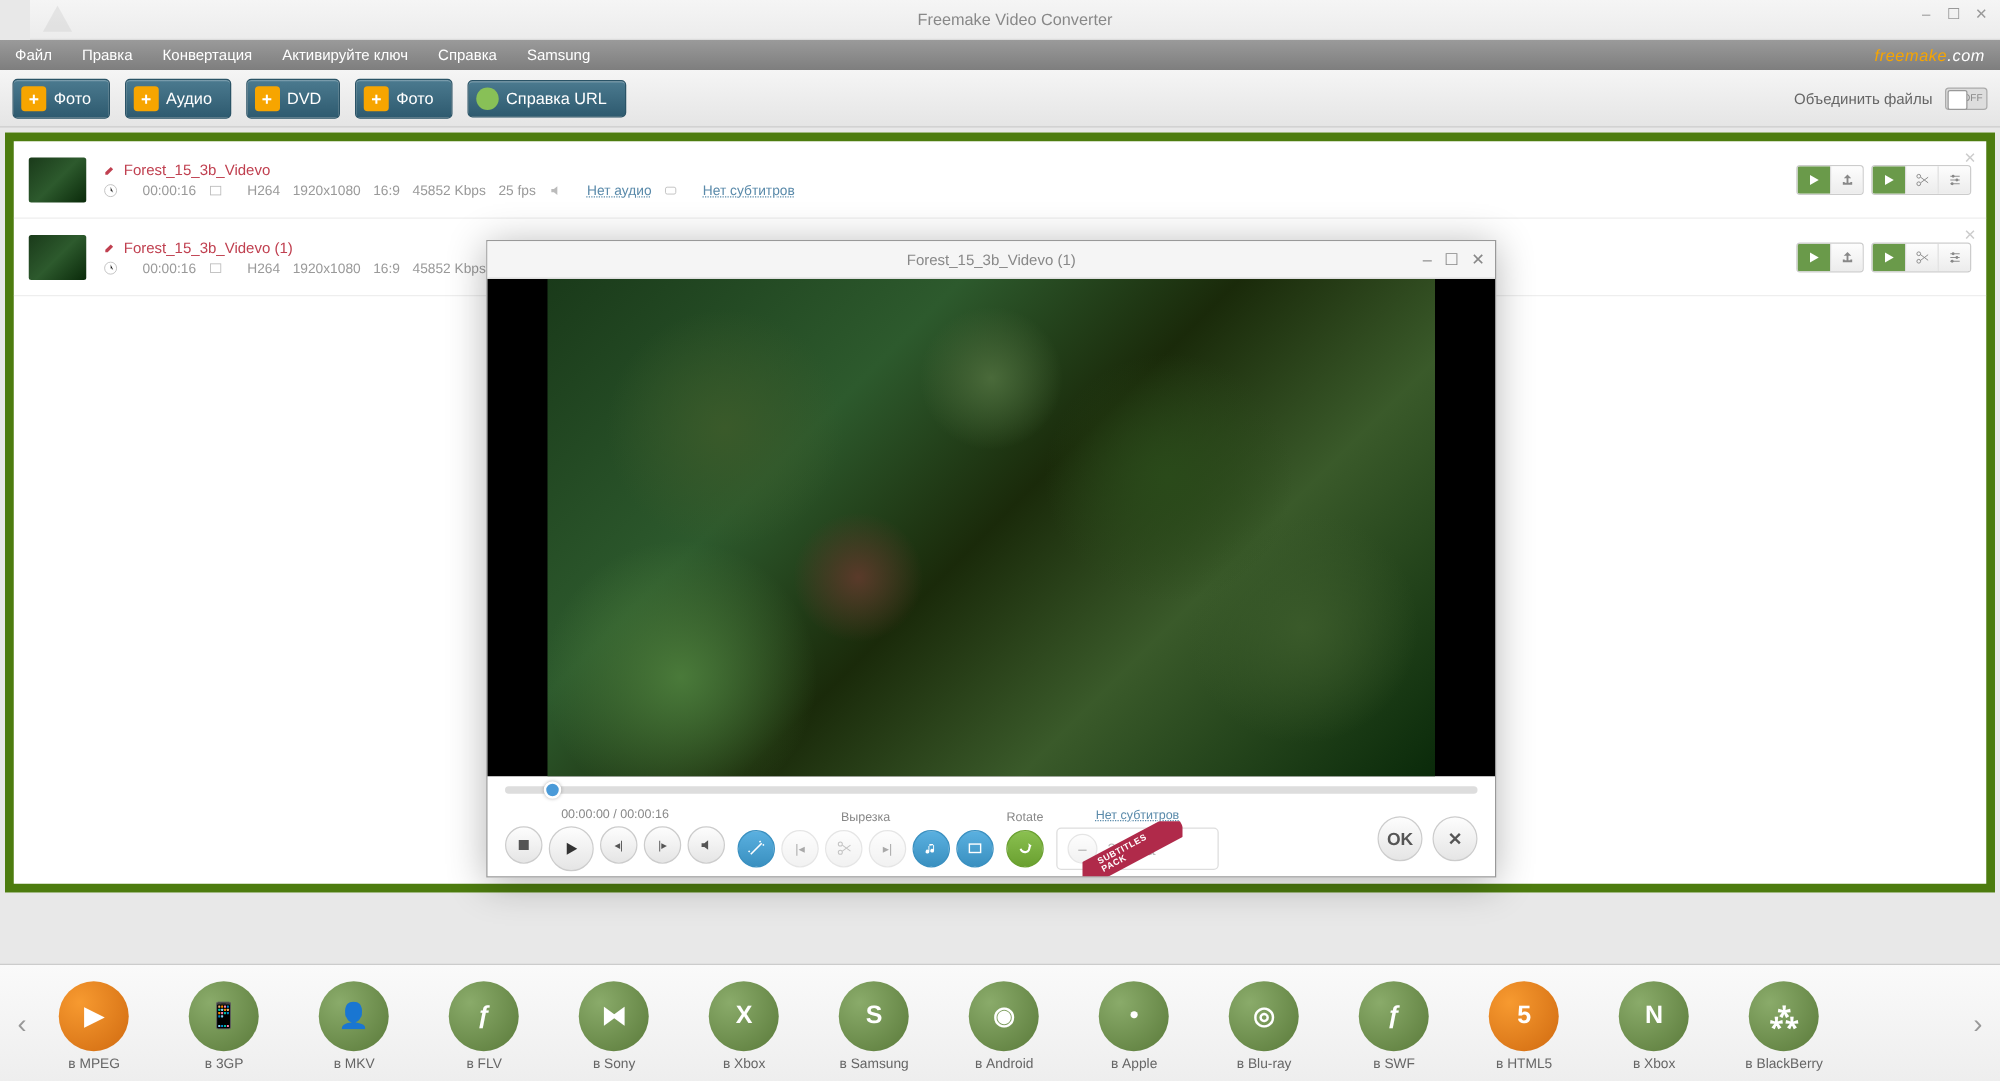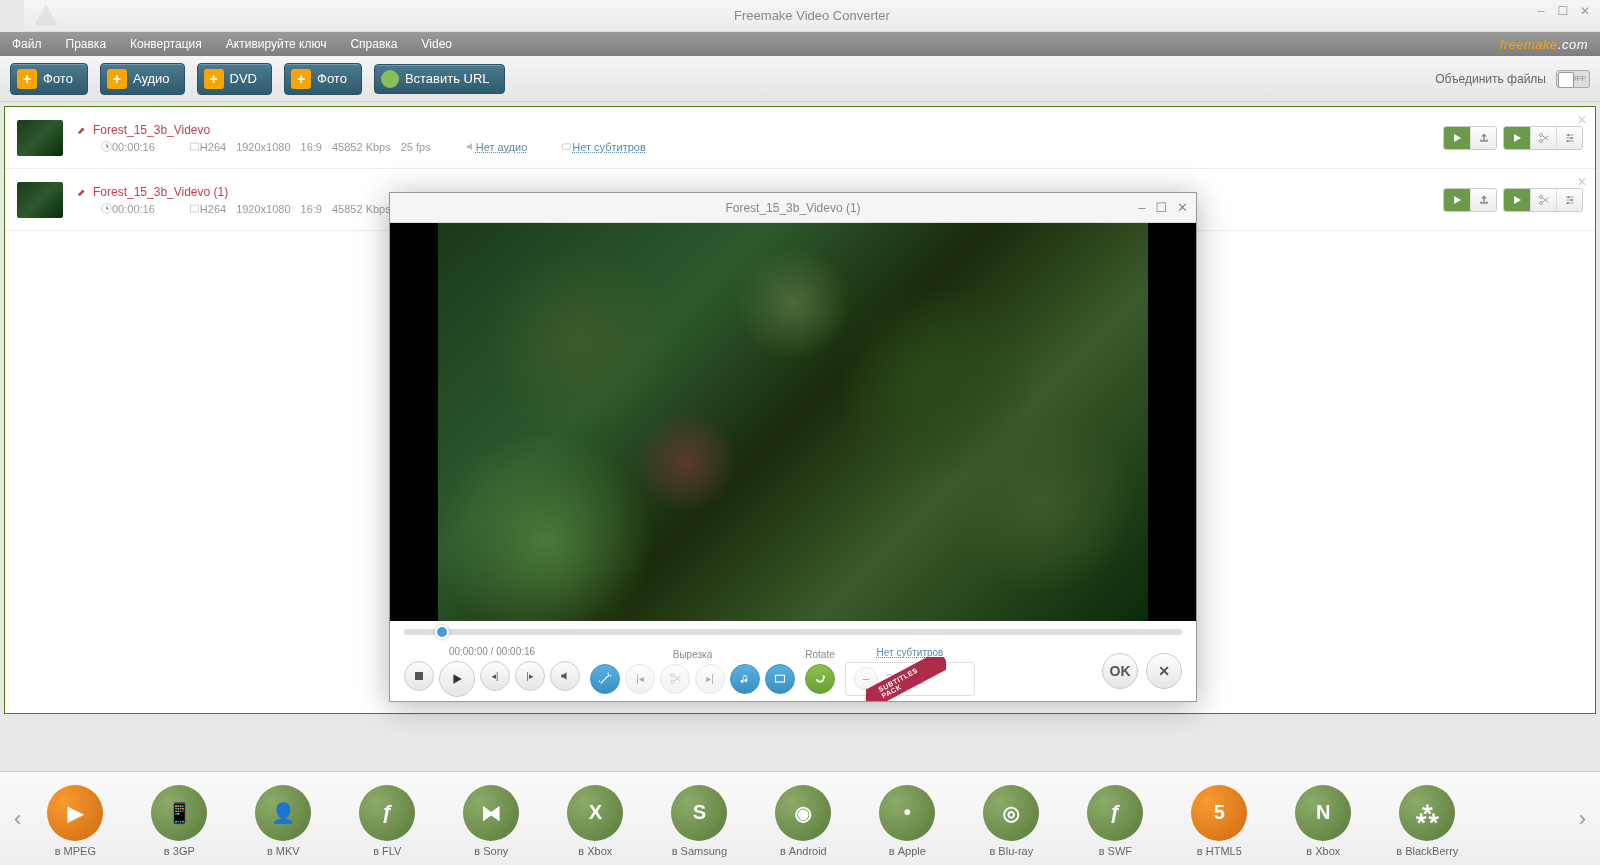--- a/index.html
+++ b/index.html
@@ -21,28 +21,28 @@
 
 .toolbar { height:46px; background:linear-gradient(#f5f5f5,#e5e5e5); border-bottom:1px solid #ccc; display:flex; align-items:center; padding:0 10px; gap:12px;}
 .tbtn { display:flex; align-items:center; gap:6px; background:linear-gradient(#4b7a8f,#2e5a6f); color:#fff; border:1px solid #2a5366; border-radius:4px; padding:5px 14px 5px 6px; font-size:13px; cursor:pointer; box-shadow:inset 0 1px 0 rgba(255,255,255,.25);}
 .tbtn .plus { width:20px; height:20px; background:#f7a500; border-radius:3px; display:flex; align-items:center; justify-content:center; color:#fff; font-weight:bold; font-size:14px;}
 .tbtn .globe { width:18px; height:18px; background:#88c057; border-radius:50%; position:relative;}
 .toolbar .join { margin-left:auto; display:flex; align-items:center; gap:10px; color:#666; font-size:12px;}
 .switch { width:34px; height:18px; background:#ddd; border:1px solid #aaa; border-radius:3px; position:relative; font-size:8px; color:#888; display:flex; align-items:center; justify-content:flex-end; padding-right:3px;}
 .switch::before { content:""; position:absolute; left:1px; top:1px; width:14px; height:14px; background:#fff; border:1px solid #999; border-radius:2px;}
 
 
-.filelist { background:#fff; border:1px solid #4d7c0f; margin:4px; height:608px; overflow:hidden;}
+.filelist { background:#fff; border:7px solid #4d7c0f; margin:4px; height:608px; overflow:hidden;}
 .filerow { display:flex; align-items:center; padding:8px 12px; border-bottom:1px solid #eee; position:relative; height:62px;}
 .thumb { width:46px; height:36px; background:linear-gradient(135deg,#1a3a1a,#2d5a2d,#0a2a0a); border-radius:2px; margin-right:14px;}
 .fileinfo { flex:1;}
 .ftitle { color:#c04050; font-size:12px; margin-bottom:4px; display:flex; align-items:center; gap:6px;}
 .ftitle svg {width:10px;height:10px;}
 .fmeta { color:#999; font-size:11px; display:flex; align-items:center; gap:10px;}
-.fmeta .meta-item{display:flex;align-items:center;gap:0;margin-left:24px;}
+.fmeta .meta-item{display:flex;align-items:center;gap:20px;}
 .fmeta .link { color:#5a8aaa; text-decoration:underline dotted; cursor:pointer;}
 .rowactions { display:flex; gap:6px;}
 .rabtngrp{display:flex;border:1px solid #ccc;border-radius:3px;overflow:hidden;}
 .rabtn { width:26px; height:22px; background:linear-gradient(#fdfdfd,#ececec); display:flex; align-items:center; justify-content:center; cursor:pointer;border-left:1px solid #ddd;}
 .rabtn:first-child{border-left:none;}
 .rabtn.green { background:#6a9a4a; color:#fff;}
 .rowclose { position:absolute; right:6px; top:6px; color:#ccc; font-size:12px; cursor:pointer;width:14px;height:14px;border-radius:50%;display:flex;align-items:center;justify-content:center;}
 
 
 .formats { position:absolute; bottom:0; left:0; right:0; height:94px; background:linear-gradient(#fafafa,#eee); border-top:1px solid #ccc; display:flex; align-items:center; padding:0 8px;}
@@ -103,21 +103,21 @@
     <span>✕</span>
   </div>
 </div>
 
 <div class="menubar">
   <span class="mitem">Файл</span>
   <span class="mitem">Правка</span>
   <span class="mitem">Конвертация</span>
   <span class="mitem">Активируйте ключ</span>
   <span class="mitem">Справка</span>
-  <span class="mitem">Video</span>
+  <span class="mitem">Samsung</span>
   <span class="brand"><span>freemake</span><span class="w">.com</span></span>
 </div>
 
 <div class="toolbar">
   <div class="tbtn">
       <span class="plus">+</span>
       <span>Фото</span>
     </div>
   <div class="tbtn">
       <span class="plus">+</span>
@@ -126,21 +126,21 @@
   <div class="tbtn">
       <span class="plus">+</span>
       <span>DVD</span>
     </div>
   <div class="tbtn">
       <span class="plus">+</span>
       <span>Фото</span>
     </div>
   <div class="tbtn">
       <span class="globe"></span>
-      <span>Вставить URL</span>
+      <span>Справка URL</span>
     </div>
   <div class="join">
     <span>Объединить файлы</span>
     <div class="switch">
         <span>OFF</span>
       </div>
   </div>
 </div>
 
 <div class="filelist">

